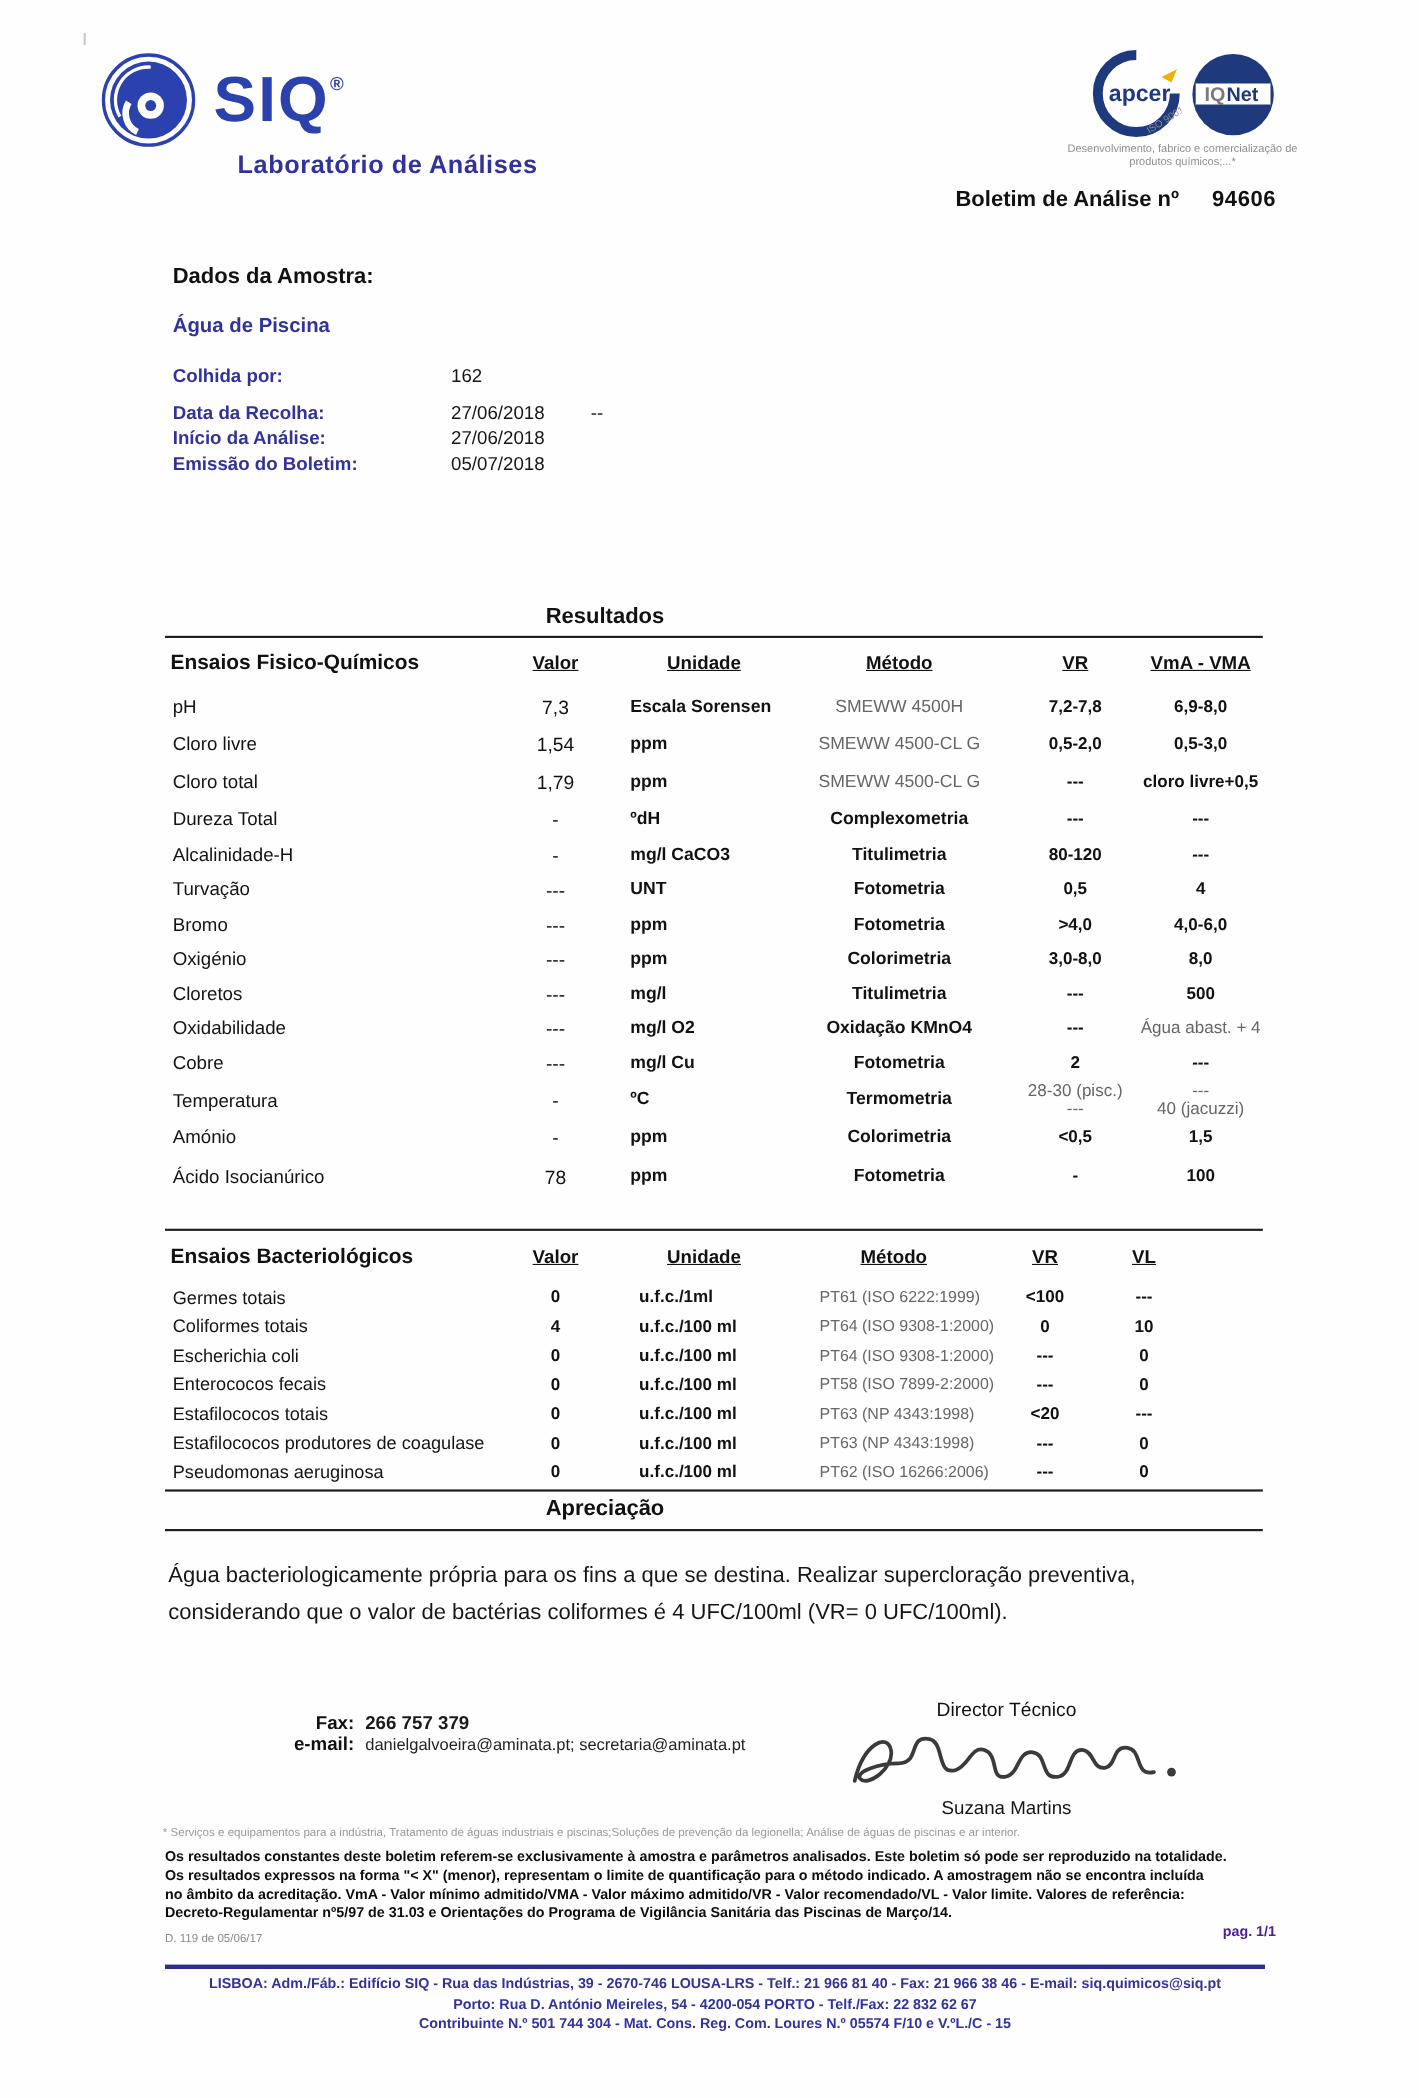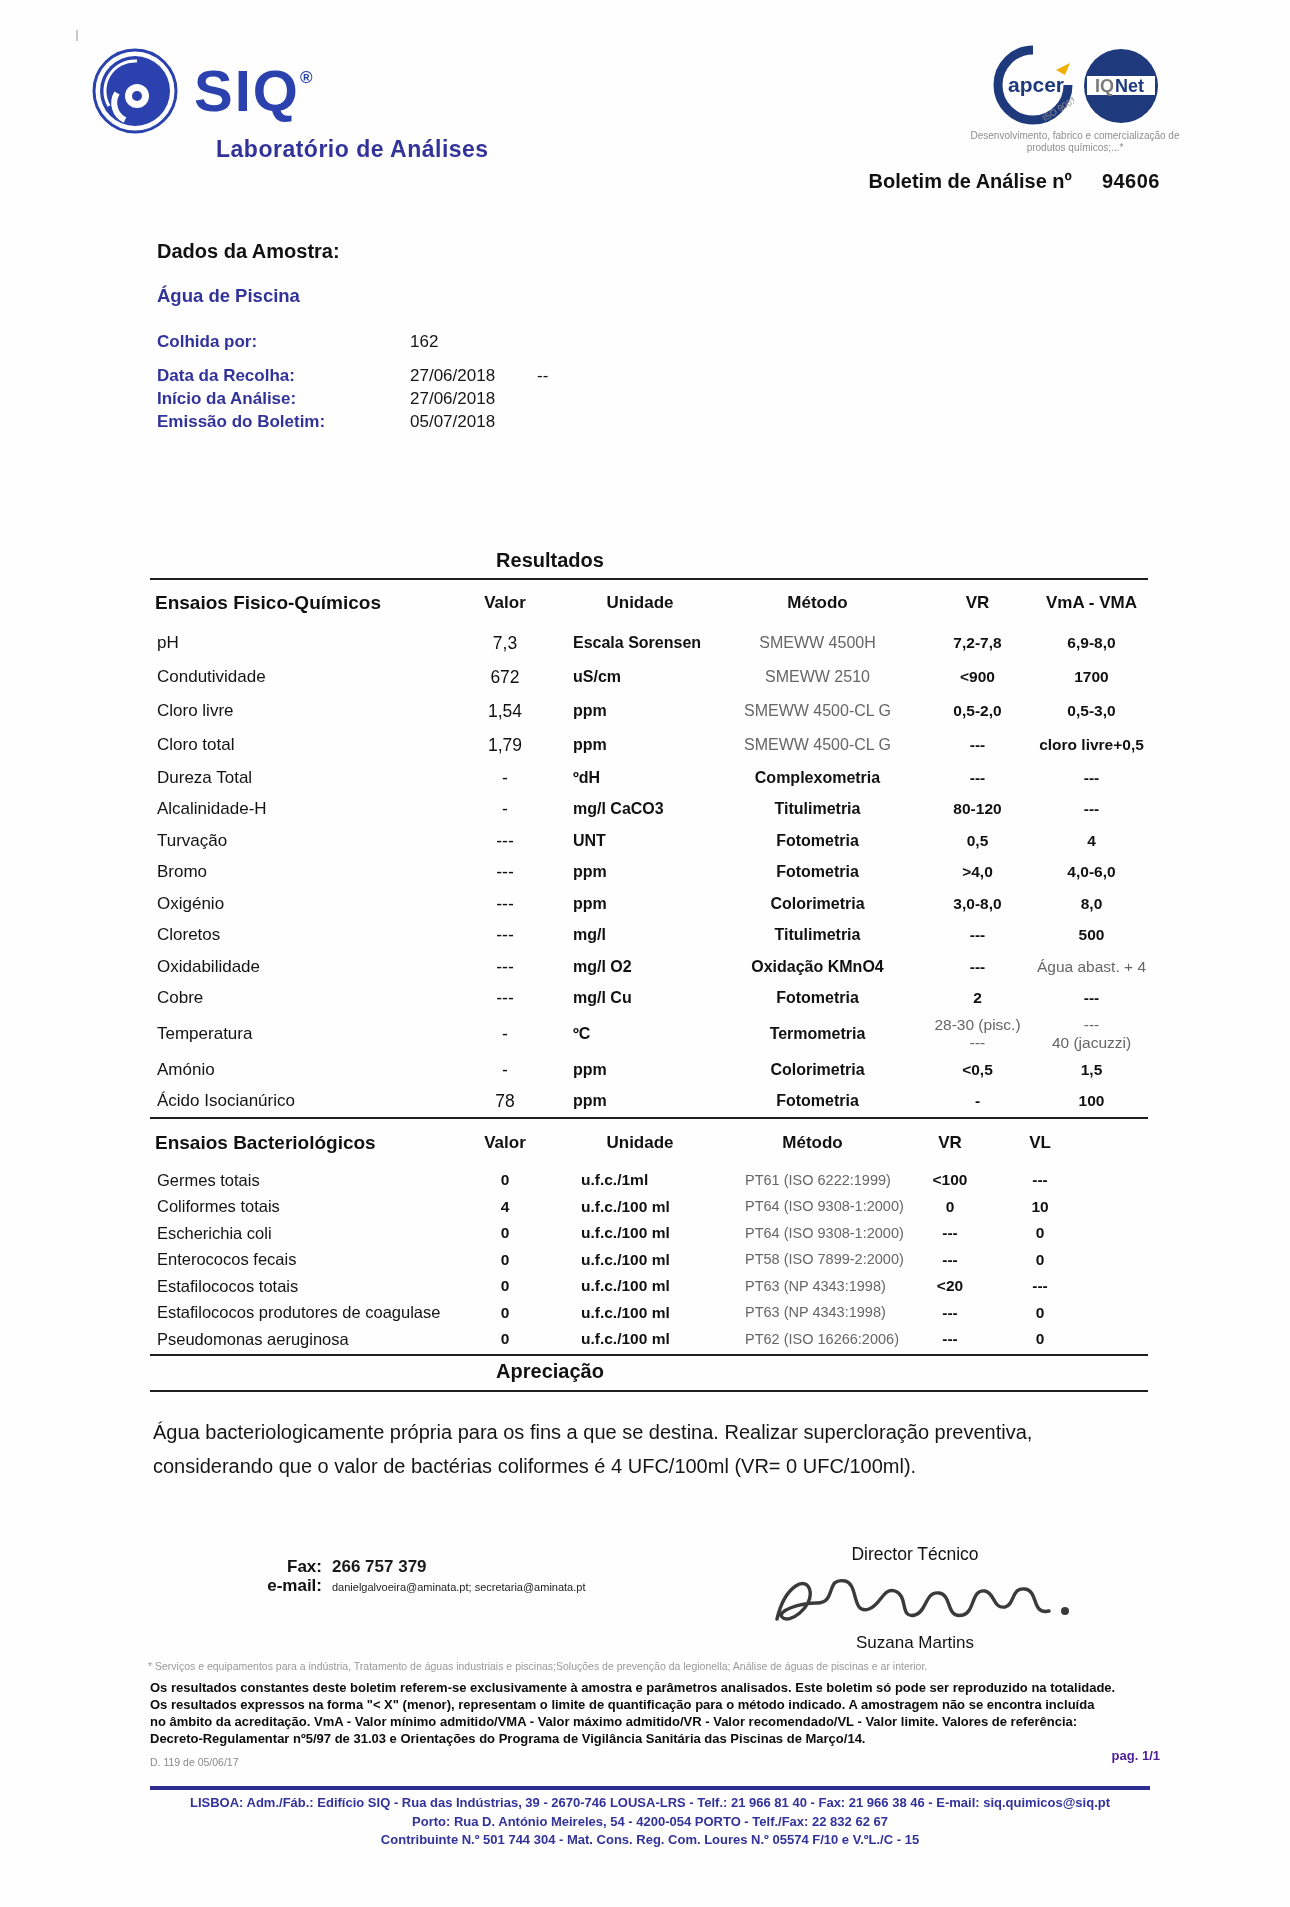--- a/index.html
+++ b/index.html
@@ -39,21 +39,21 @@
   .results-title{position:absolute;left:0;top:549px;width:1100px;text-align:center;
                  font-size:20px;font-weight:bold;}
   .rule{position:absolute;left:150px;width:998px;border-top:2px solid #1f1f1f;}
   .tbl{position:absolute;left:150px;width:998px;}
   .thead,.trow{display:grid;align-items:center;}
   .t1 .thead,.t1 .trow{grid-template-columns:295px 120px 150px 205px 115px 113px;}
   .t2 .thead,.t2 .trow{grid-template-columns:295px 120px 150px 195px 80px 100px;}
   .thead{height:46px;}
   .t2 .thead{height:48px;}
   .h0{font-size:19px;font-weight:bold;padding-left:5px;}
-  .h1,.h2,.h3,.h4,.h5{font-size:17px;font-weight:bold;text-align:center;}
+  .h1,.h2,.h3,.h4,.h5{font-size:17px;font-weight:bold;text-align:center;text-decoration:underline;}
   .t1 .trow{height:31.5px;}
   .t1 .trow:nth-child(-n+4){height:34px;}
   .t1 .trow:nth-child(13){height:40px;}
   .t2 .trow{height:26.5px;}
   .cell{white-space:pre-line;line-height:1.15;overflow:visible;}
   .cell.c0{font-size:17px;padding-left:7px;color:#131313;}
   .t2 .cell.c0{font-size:16.5px;}
   .cell.c1{text-align:center;font-size:17.5px;font-weight:500;}
   .t2 .cell.c1{font-size:15.5px;font-weight:bold;}
   .cell.c2{font-size:16px;font-weight:600;padding-left:8px;}
@@ -68,21 +68,21 @@
   .appr-title{position:absolute;left:0;top:1360px;width:1100px;text-align:center;font-size:20px;font-weight:bold;}
   .appr-text{position:absolute;left:153px;top:1415px;width:910px;font-size:20px;line-height:34px;color:#161616;}
 
   
   .dispatch{position:absolute;left:150px;top:1558px;width:600px;}
   .drow{display:flex;line-height:18.5px;align-items:baseline;}
   .drow .dlbl{width:172px;text-align:right;font-weight:bold;font-size:17px;}
   .drow .dval{margin-left:10px;}
   .dval.v0{font-size:15px;color:#444;}
   .dval.v1{font-size:17px;font-weight:bold;color:#1a1a1a;}
-  .dval.v2{font-size:11px;color:#222;}
+  .dval.v2{font-size:15px;color:#222;}
   .director{position:absolute;left:745px;top:1544px;width:340px;text-align:center;}
   .director-role{font-size:17.5px;color:#111;}
   .sig{margin-top:0px;}
   .director-name{font-size:17px;margin-top:-8px;color:#141414;}
 
   
   .services-note{position:absolute;left:148px;top:1660px;font-size:10.5px;color:#9a9a9a;white-space:nowrap;}
   .disclaimer{position:absolute;left:150px;top:1679px;width:1010px;}
   .disclaimer div{font-size:13px;font-weight:bold;line-height:17px;color:#0c0c0c;white-space:nowrap;}
   .doc-ref{position:absolute;left:150px;top:1756px;font-size:10.5px;color:#8a8a8a;}
@@ -175,28 +175,20 @@
     <div>
         <div class="trow">
           <div class="cell c0">pH</div>
           <div class="cell c1">7,3</div>
           <div class="cell c2">Escala Sorensen</div>
           <div class="cell c3 light">SMEWW 4500H</div>
           <div class="cell c4">7,2-7,8</div>
           <div class="cell c5">6,9-8,0</div>
         </div>
         <div class="trow">
-          <div class="cell c0">Condutividade</div>
-          <div class="cell c1">672</div>
-          <div class="cell c2">uS/cm</div>
-          <div class="cell c3 light">SMEWW 2510</div>
-          <div class="cell c4">&lt;900</div>
-          <div class="cell c5">1700</div>
-        </div>
-        <div class="trow">
           <div class="cell c0">Cloro livre</div>
           <div class="cell c1">1,54</div>
           <div class="cell c2">ppm</div>
           <div class="cell c3 light">SMEWW 4500-CL G</div>
           <div class="cell c4">0,5-2,0</div>
           <div class="cell c5">0,5-3,0</div>
         </div>
         <div class="trow">
           <div class="cell c0">Cloro total</div>
           <div class="cell c1">1,79</div>

